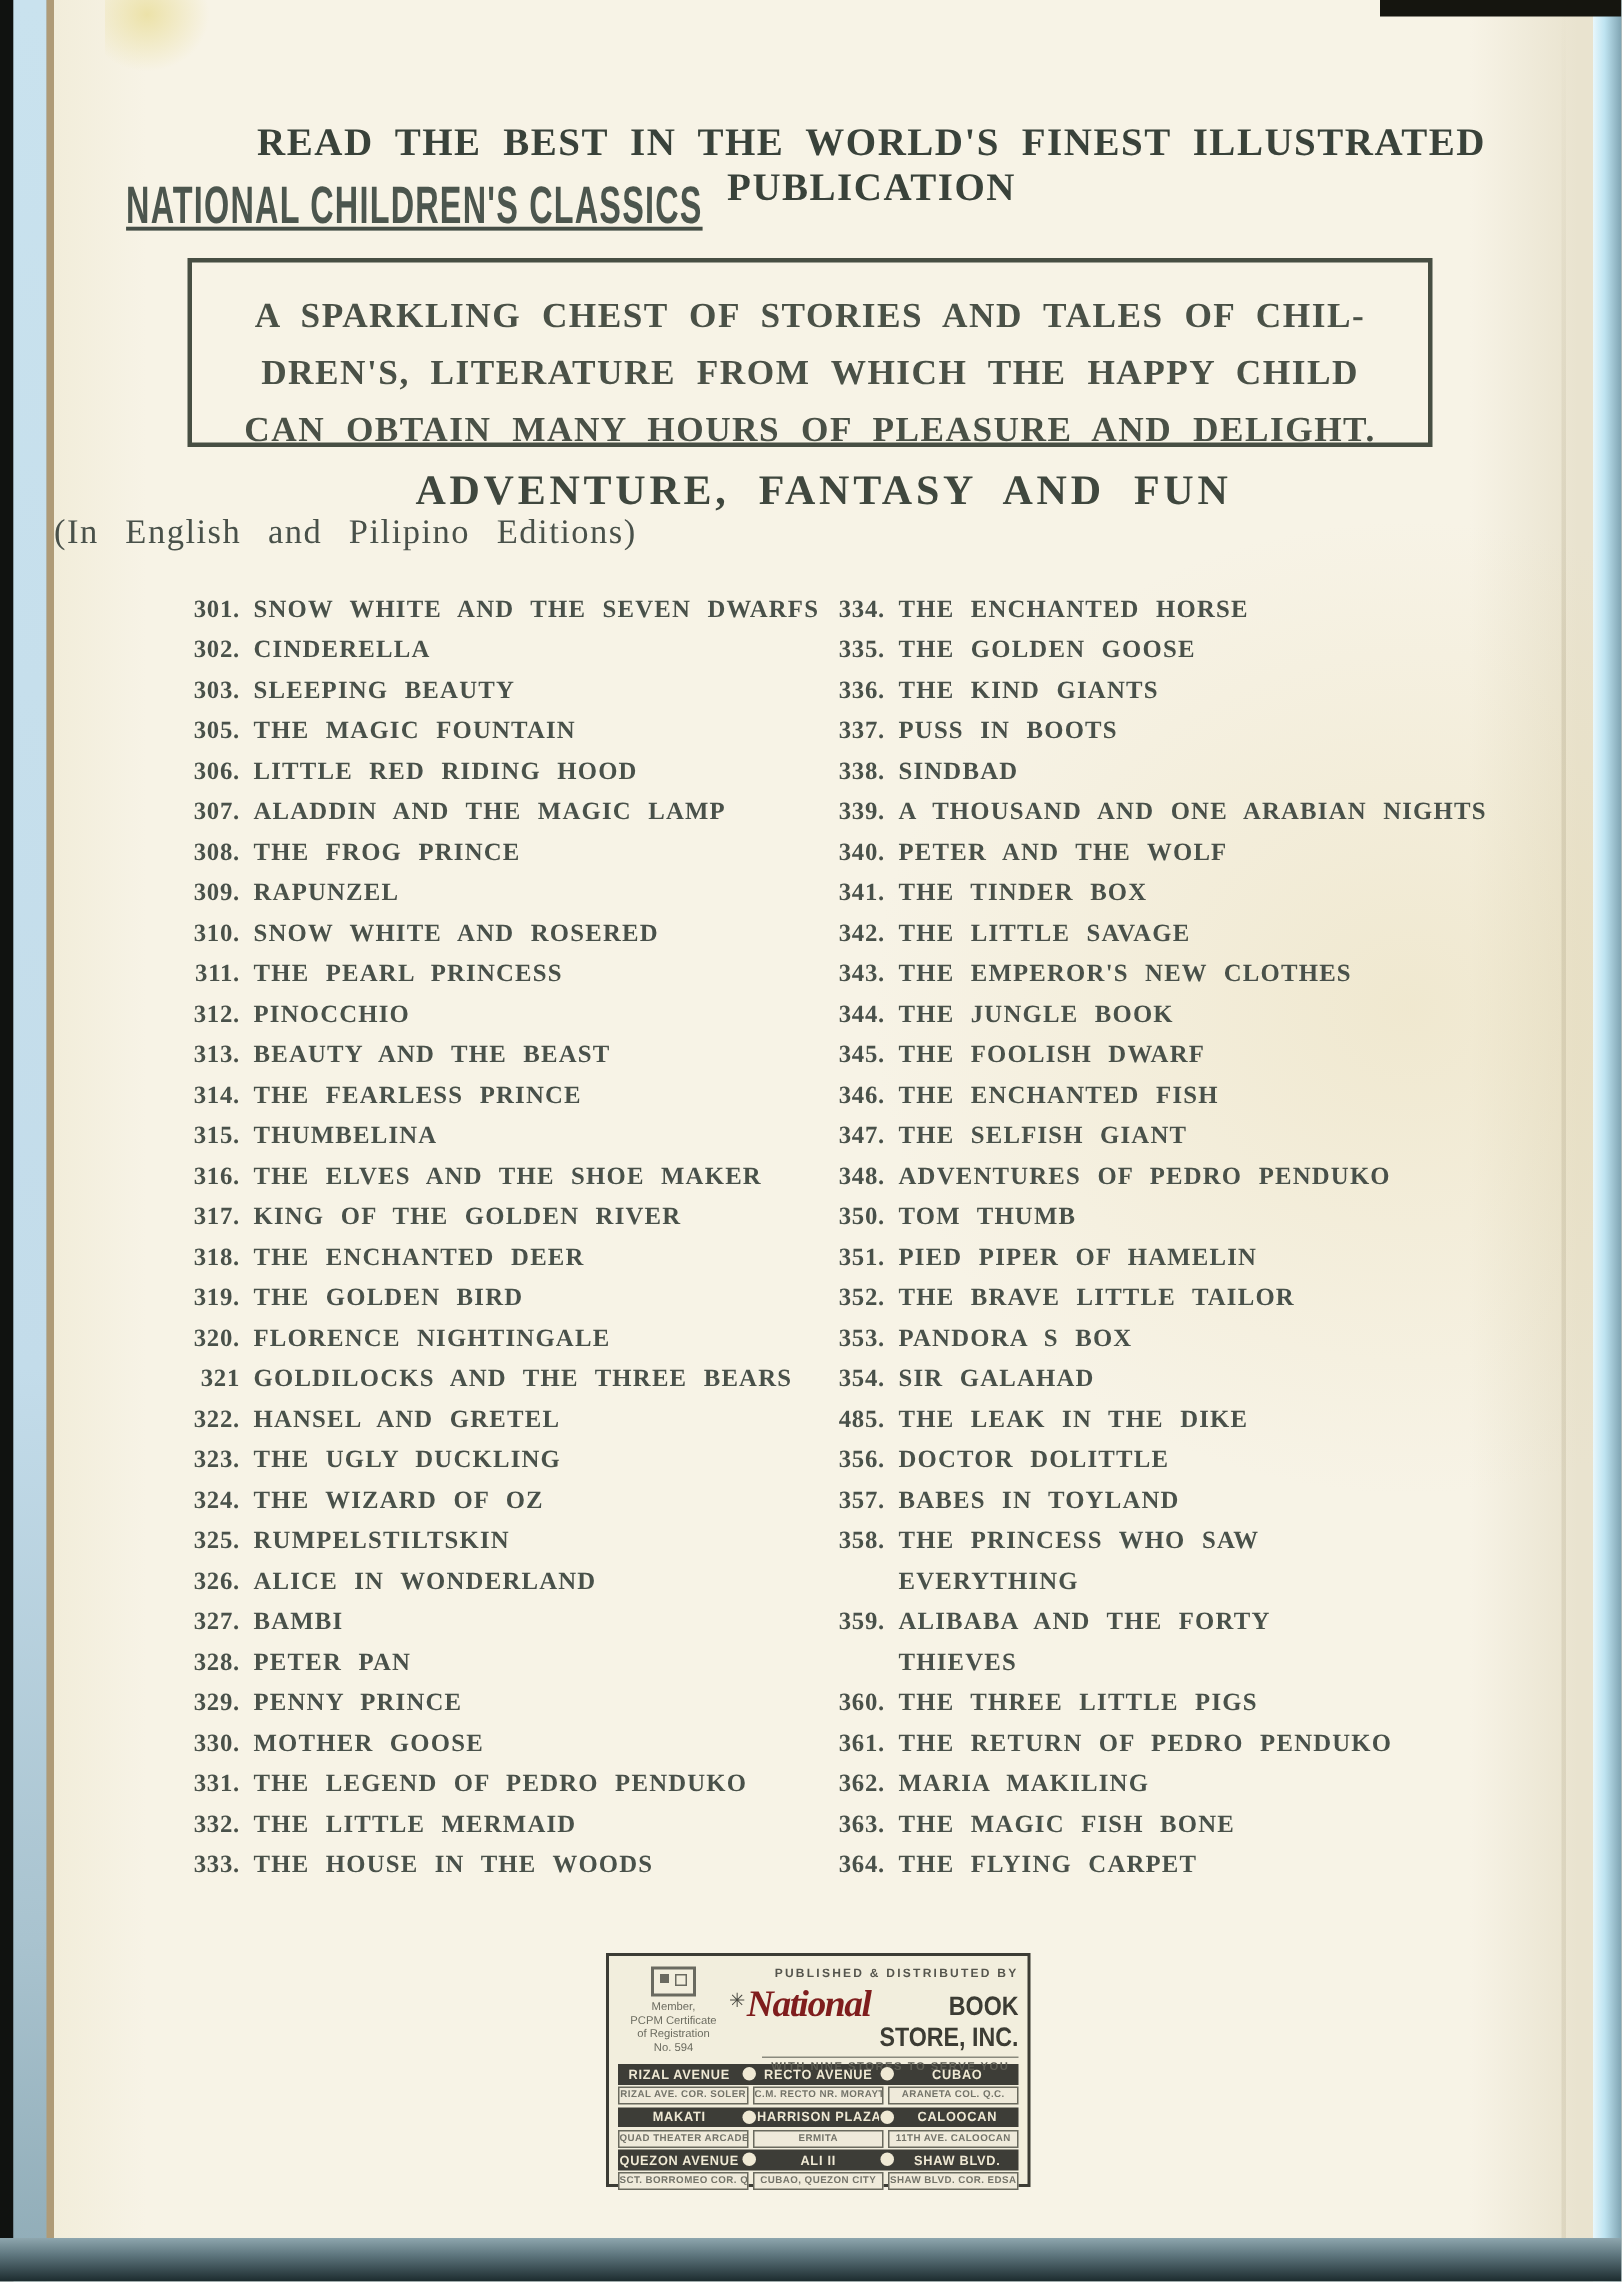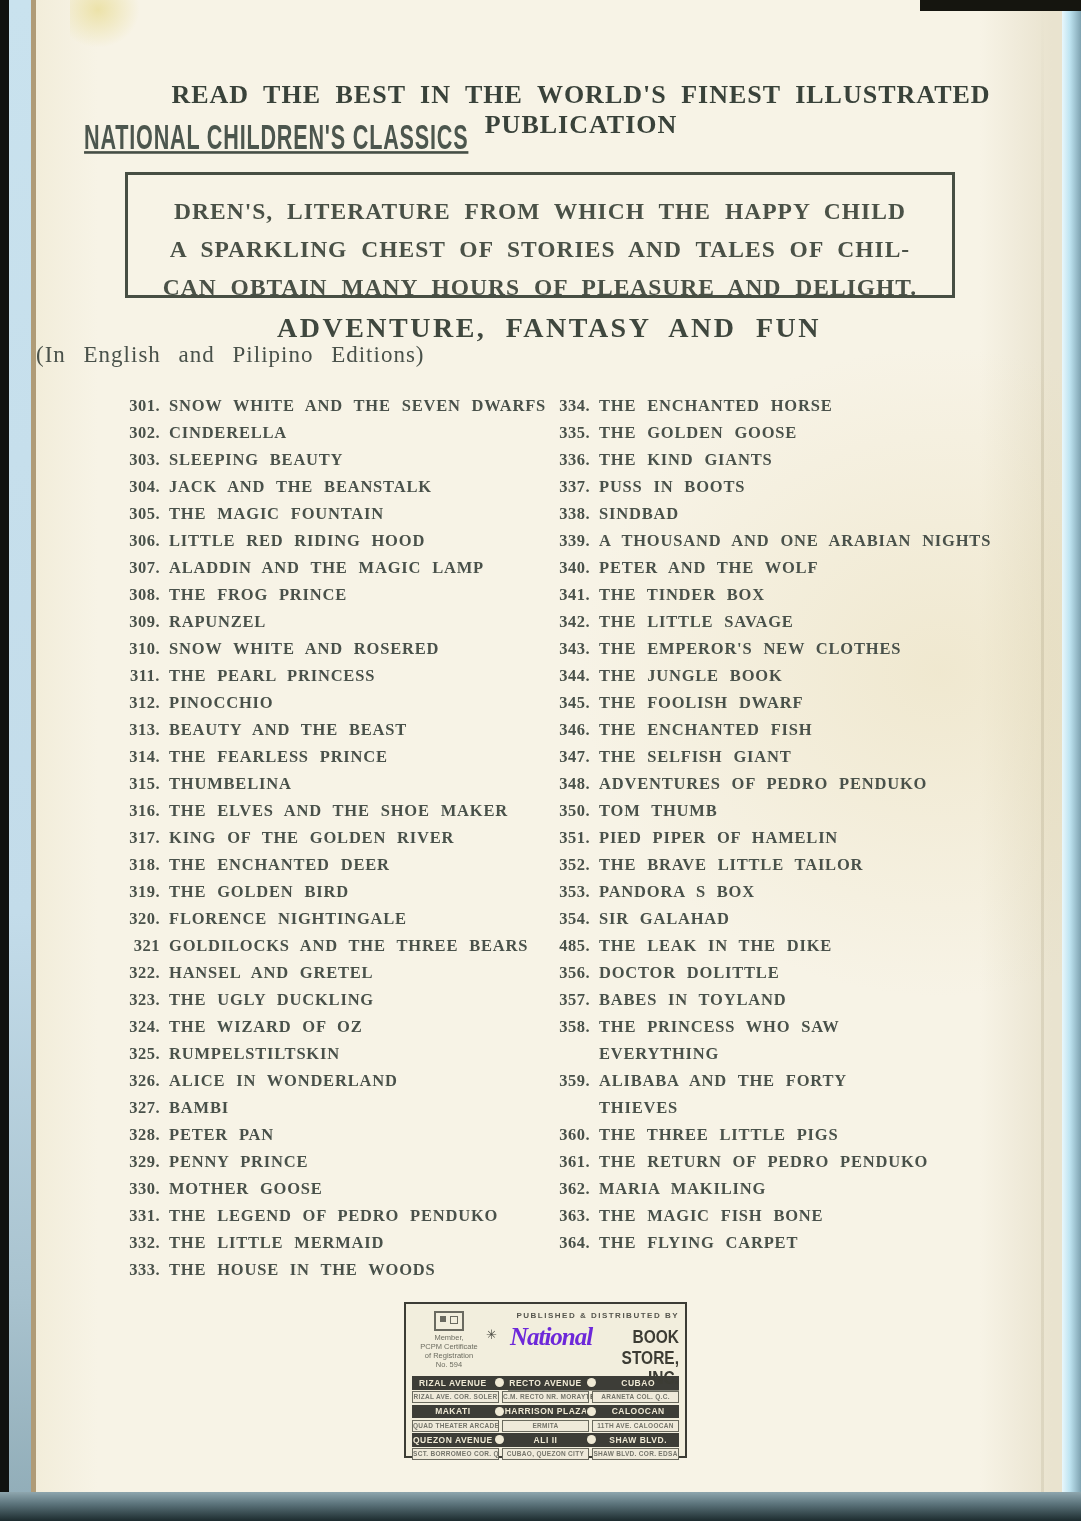--- a/index.html
+++ b/index.html
@@ -66,21 +66,21 @@
   .member{width:74px;flex:none;text-align:center;padding-top:2px;}
   .member .emb{width:26px;height:16px;margin:0 auto 2px auto;border:2px solid #6a6a60;position:relative;}
   .member .emb:before{content:"";position:absolute;left:4px;top:3px;width:6px;height:6px;background:#6a6a60;}
   .member .emb:after{content:"";position:absolute;right:4px;top:3px;width:6px;height:6px;border:1.5px solid #6a6a60;}
   .member .mline{font-size:7.5px;line-height:9px;color:#6c6c60;}
   .pub-right{flex:1;text-align:right;}
   .pubby{font-size:8px;font-weight:700;letter-spacing:1.5px;color:#55554d;margin-top:2px;}
   .logorow{display:flex;align-items:baseline;justify-content:center;margin-top:3px;}
   .logo-mark{font-size:13px;color:#4a4a42;margin-right:1px;transform:translateY(-6px);}
   .logo-script{font-family:"Liberation Serif","DejaVu Serif",serif;font-style:italic;font-weight:700;
-     font-size:25px;color:#6d28d9;letter-spacing:-1px;margin-right:3px;margin-left:12px;}
+     font-size:25px;color:#7f1d1d;letter-spacing:-1px;margin-right:3px;}
   .logo-block{font-weight:700;font-size:15.5px;letter-spacing:0;color:#3c3c34;transform:scaleY(1.15);}
   .tagline{font-size:7.5px;font-weight:700;letter-spacing:1px;color:#5c5c52;margin-top:2px;
      border-top:1px solid #8a8a7e;display:inline-block;padding:1px 6px 0 6px;}
   .branches{margin-top:3px;}
   .brow-h{display:flex;align-items:center;background:#3d3d37;height:13.5px;margin-top:1.5px;}
   .bh{flex:1;text-align:center;font-size:8.5px;font-weight:700;letter-spacing:0.5px;color:#efe9d4;
      transform:scaleY(1.05);white-space:nowrap;overflow:hidden;}
   .dot{width:9px;height:9px;border-radius:50%;background:#efe9d4;flex:none;margin:0 1px;}
   .brow-a{display:flex;gap:3px;margin-top:1.5px;}
   .ba{flex:1;border:1px solid #6a6a5e;background:#efeada;font-size:6.5px;color:#74746a;
@@ -99,22 +99,22 @@
     <div class="corner-stain"></div>
 
     <div class="headline">READ THE BEST IN THE WORLD'S FINEST ILLUSTRATED PUBLICATION</div>
 
     <div class="brandrow">
       <div class="brand">NATIONAL CHILDREN'S CLASSICS</div>
     </div>
 
     <div class="blurb-box">
       <div class="blurb">
+        <div>A SPARKLING CHEST OF STORIES AND TALES OF CHIL-</div>
         <div>DREN'S, LITERATURE FROM WHICH THE HAPPY CHILD</div>
-        <div>A SPARKLING CHEST OF STORIES AND TALES OF CHIL-</div>
         <div>CAN OBTAIN MANY HOURS OF PLEASURE AND DELIGHT.</div>
       </div>
     </div>
 
     <div class="section-title">ADVENTURE, FANTASY AND FUN</div>
     <div class="section-subtitle">(In English and Pilipino Editions)</div>
 
     <div class="col" id="left-col">
         <div class="li">
           <span class="num">301.</span>
@@ -125,26 +125,20 @@
         <div class="li">
           <span class="num">302.</span>
           <span class="ti">
             <div>CINDERELLA</div>
           </span>
         </div>
         <div class="li">
           <span class="num">303.</span>
           <span class="ti">
             <div>SLEEPING BEAUTY</div>
-          </span>
-        </div>
-        <div class="li">
-          <span class="num">304.</span>
-          <span class="ti">
-            <div>JACK AND THE BEANSTALK</div>
           </span>
         </div>
         <div class="li">
           <span class="num">305.</span>
           <span class="ti">
             <div>THE MAGIC FOUNTAIN</div>
           </span>
         </div>
         <div class="li">
           <span class="num">306.</span>

